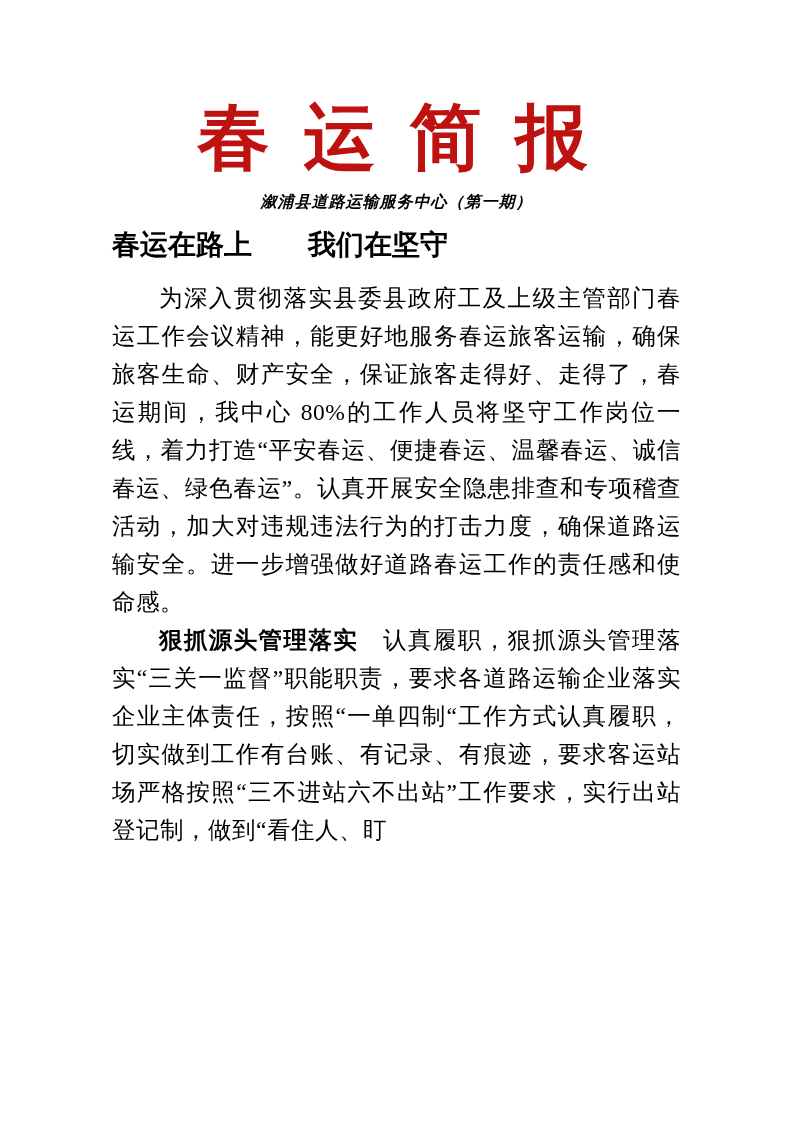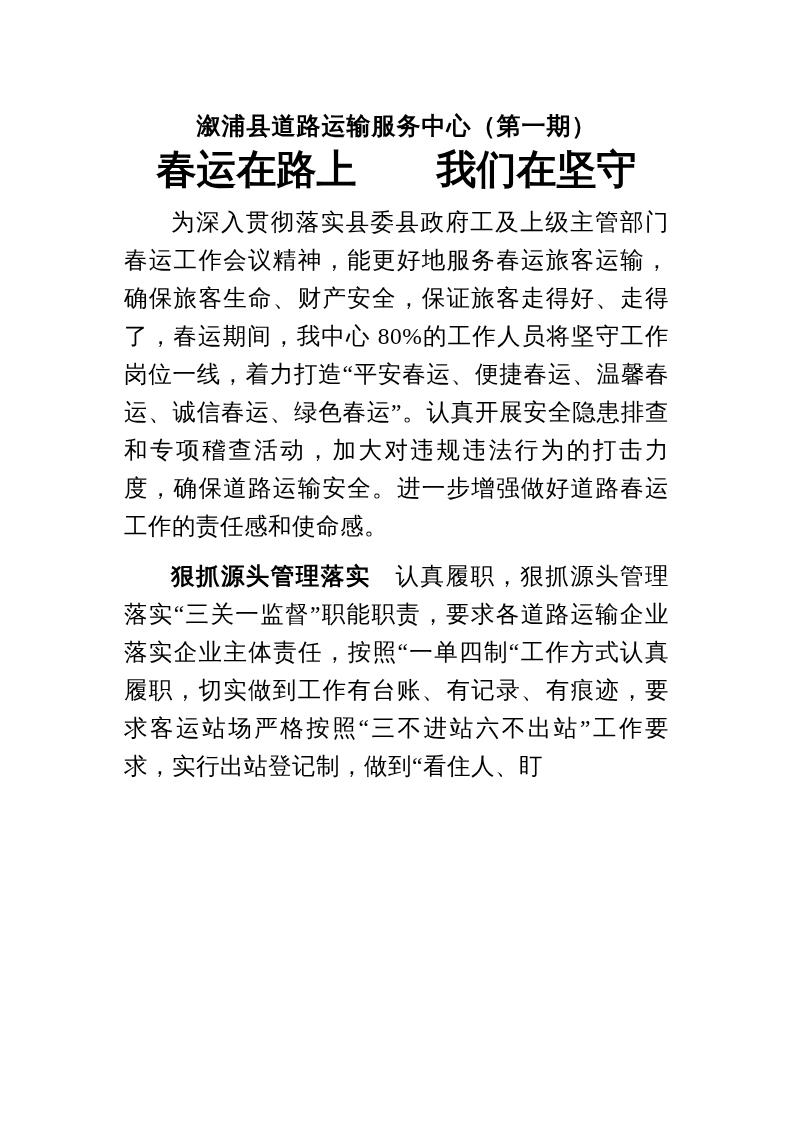--- a/index.html
+++ b/index.html
@@ -26,55 +26,57 @@
     text-align: center;
     color: var(--title-red, #BE1210);
     font-family: "Liberation Serif", serif;
     font-weight: bold;
     font-size: 72px;
     line-height: 1.18;
     letter-spacing: 8px;
     white-space: nowrap;
   }
   .subtitle {
-    margin-top: 17px;
+    margin-top: 8px;
     text-align: center;
     font-weight: bold;
-    font-size: 24px;
+    font-size: 16px;
     line-height: 26px;
     letter-spacing: 1px;
+    font-style: italic;
   }
   .headline {
     margin: 10px 0 0 0;
-    text-align: center;
+    text-align: left;
     font-family: "Liberation Sans", sans-serif;
     font-weight: bold;
-    font-size: 40px;
+    font-size: 28px;
     line-height: 40px;
   }
   .body-text {
     margin-top: 14px;
   }
   .body-text p {
-    margin: 12px;
+    margin: 0;
     font-size: 23.5px;
     line-height: 38px;
     text-align: justify;
     text-indent: 2em;
     letter-spacing: 0.5px;
   }
   .body-text p .lead {
     font-weight: bold;
   }
 </style>
 </head>
 <body>
 
 <div class="page">
 
+  <h1 class="title">春 运 简 报</h1>
 
   <div class="subtitle">溆浦县道路运输服务中心（第一期）</div>
 
   <h2 class="headline">春运在路上　　我们在坚守</h2>
 
   <div class="body-text">
 
     <p><span class="lead"></span><span>为深入贯彻落实县委县政府工及上级主管部门春运工作会议精神，能更好地服务春运旅客运输，确保旅客生命、财产安全，保证旅客走得好、走得了，春运期间，我中心 80%的工作人员将坚守工作岗位一线，着力打造“平安春运、便捷春运、温馨春运、诚信春运、绿色春运”。认真开展安全隐患排查和专项稽查活动，加大对违规违法行为的打击力度，确保道路运输安全。进一步增强做好道路春运工作的责任感和使命感。</span></p>
 
 

